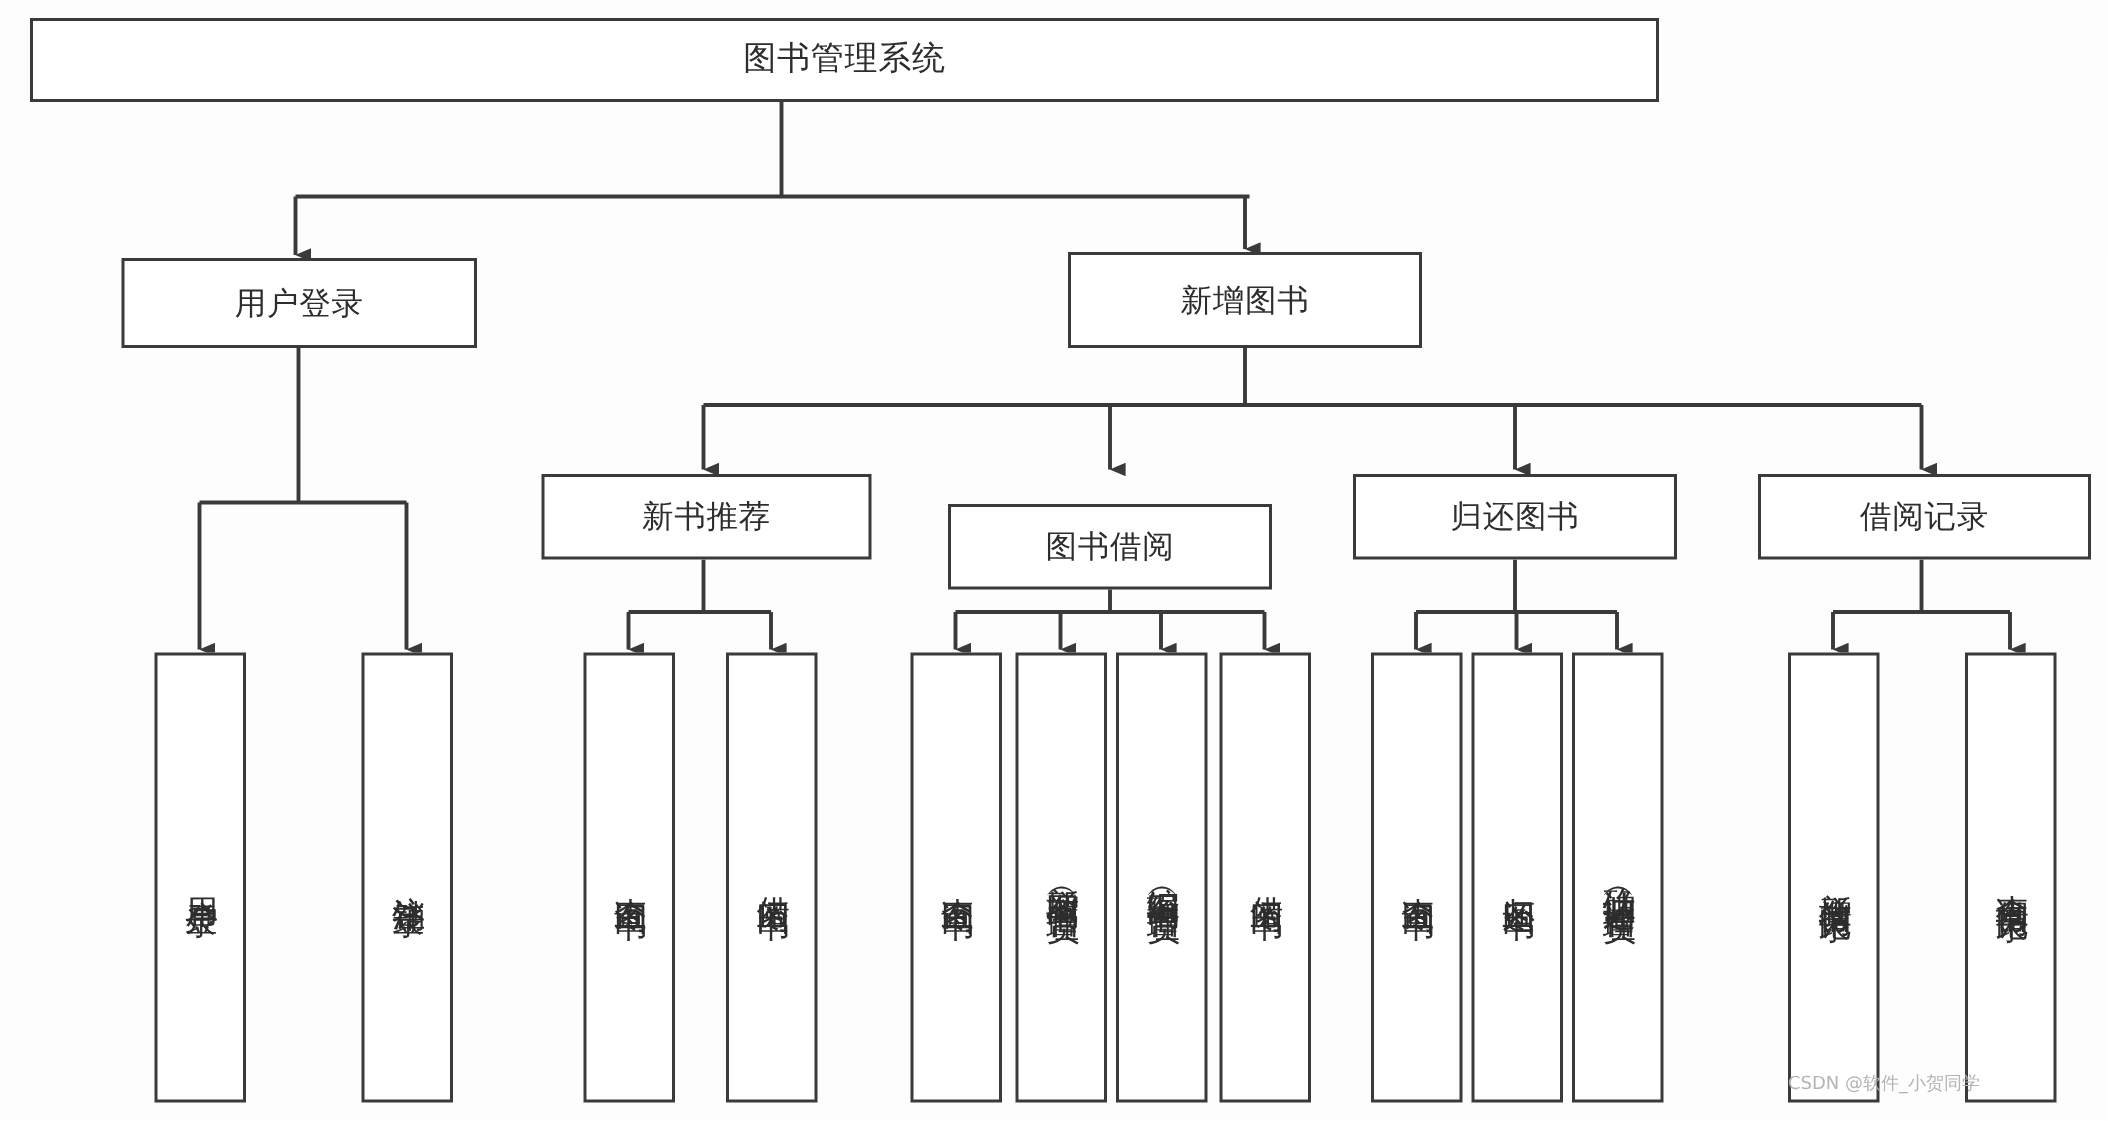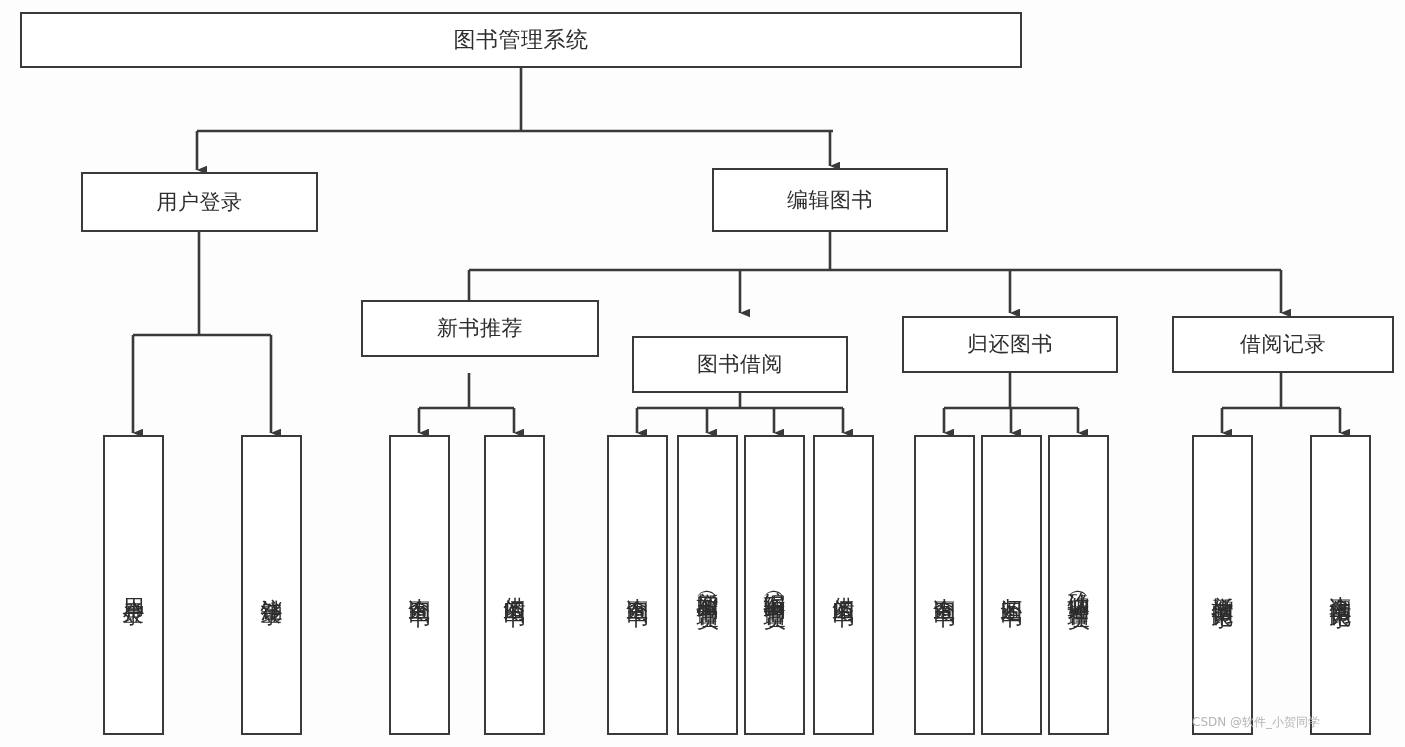--- a/index.html
+++ b/index.html
@@ -108,32 +108,32 @@
       <path d="M1011,408 L1011,433" marker-end="url(#arw)"></path>
       <path d="M1078,408 L1078,433" marker-end="url(#arw)"></path>
 
       <path d="M1281,373 L1281,408"></path>
       <path d="M1222,408 L1340,408"></path>
       <path d="M1222,408 L1222,433" marker-end="url(#arw)"></path>
       <path d="M1340,408 L1340,433" marker-end="url(#arw)"></path>
     </g>
   </svg>
 
-  <div class="node root" style="left:20px; top:12px; width:1002px; height:56px;">
+  <div class="node root" style="left:20px; top:12px; width:1086px; height:56px;">
     <span class="lbl">图书管理系统</span>
   </div>
 
   <div class="node" style="left:81px; top:172px; width:237px; height:60px;">
     <span class="lbl">用户登录</span>
   </div>
   <div class="node" style="left:712px; top:168px; width:236px; height:64px;">
-    <span class="lbl">编辑图书</span>
+    <span class="lbl">新增图书</span>
   </div>
 
-  <div class="node" style="left:361px; top:300px; width:238px; height:57px;">
+  <div class="node" style="left:361px; top:316px; width:220px; height:57px;">
     <span class="lbl">新书推荐</span>
   </div>
   <div class="node" style="left:632px; top:316px; width:216px; height:57px;margin-top:20px;">
     <span class="lbl">图书借阅</span>
   </div>
   <div class="node" style="left:902px; top:316px; width:216px; height:57px;">
     <span class="lbl">归还图书</span>
   </div>
   <div class="node" style="left:1172px; top:316px; width:222px; height:57px;">
     <span class="lbl">借阅记录</span>

